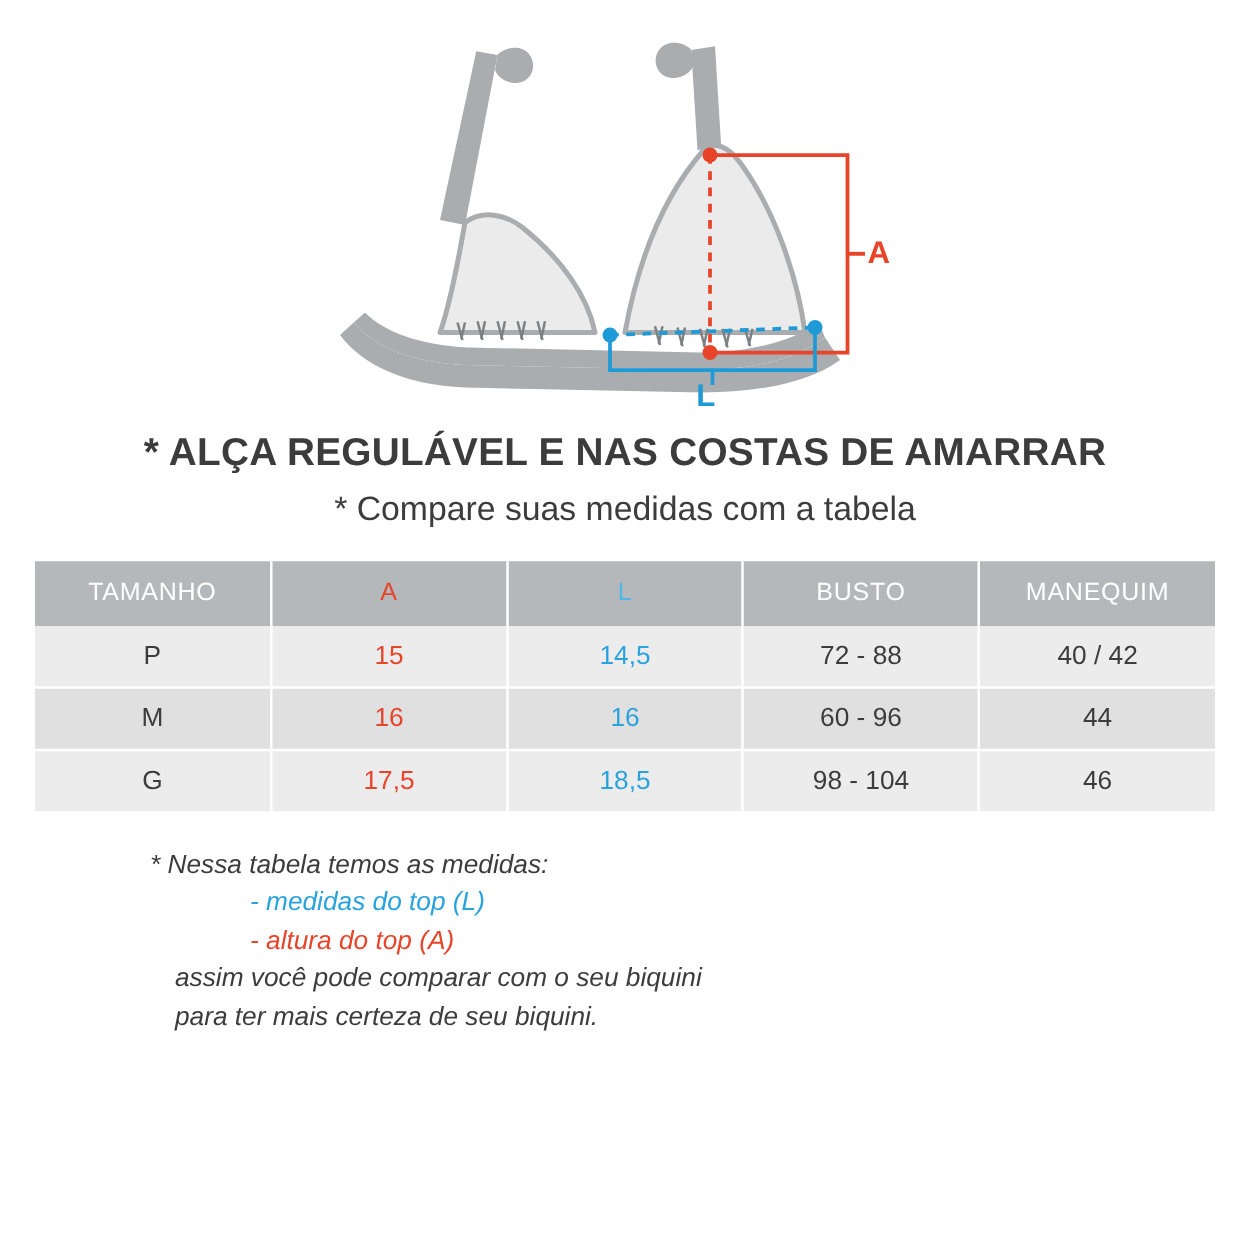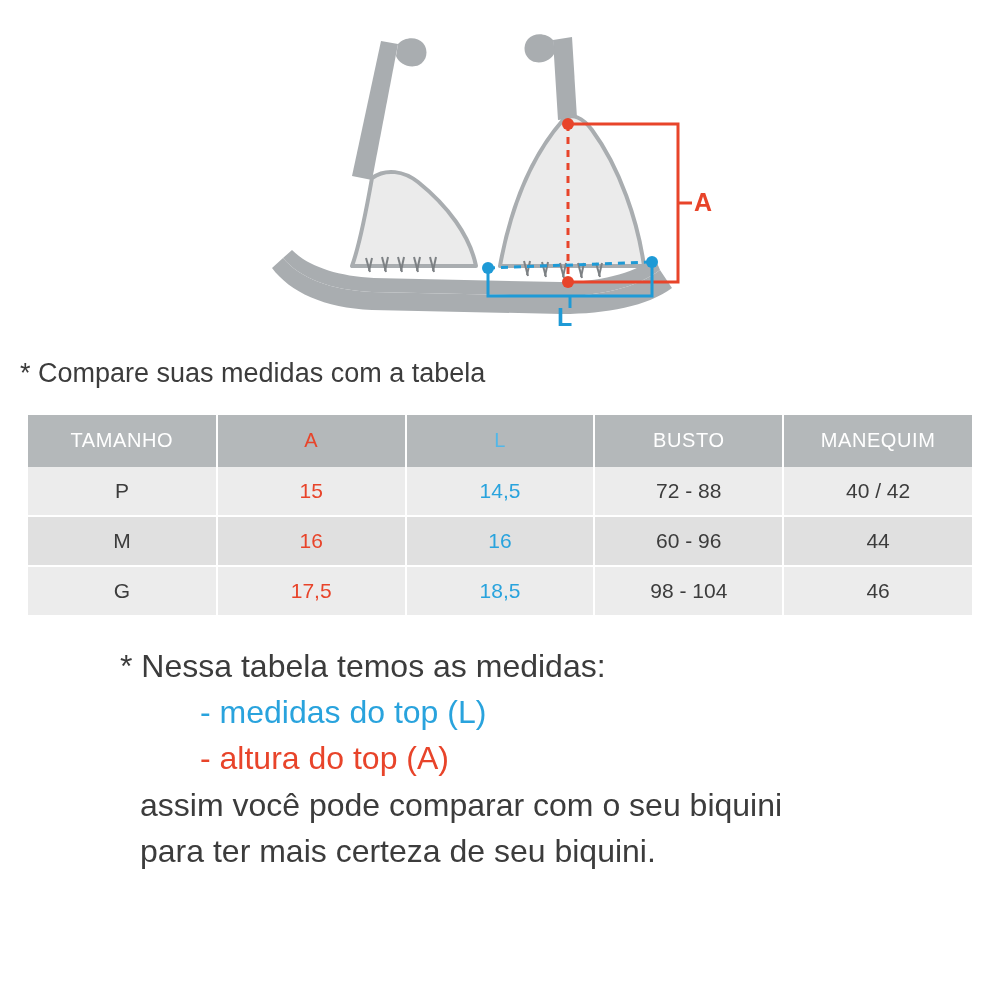--- a/index.html
+++ b/index.html
@@ -54,21 +54,21 @@
     text-align: center;
     font-size: 31px;
     font-weight: bold;
     color: #3c3c3c;
     letter-spacing: 0.2px;
     margin: 0;
     padding: 0 20px;
     line-height: 1.1;
   }
   .heading-sub {
-    text-align: left;
+    text-align: center;
     font-size: 27px;
     color: #3c3c3c;
     margin: 14px 0 0 0;
     padding: 0 20px;
     line-height: 1.1;
   }
 
   
   .table-wrap {
     margin: 26px 28px 0 28px;
@@ -103,23 +103,24 @@
   table.size-table tbody tr.row-odd td { background: #ececec; }
   table.size-table tbody tr.row-even td { background: #e0e0e0; }
   table.size-table tbody td.cell-a { color: #e8442a; }
   table.size-table tbody td.cell-l { color: #29a3dd; }
   table.size-table tbody td { border-bottom: 2px solid #ffffff; }
 
   
   .notes {
     margin: 26px 0 0 0;
     padding: 0 40px;
-    font-size: 32px;
+    font-size: 21px;
     line-height: 1.45;
     color: #3c3c3c;
+    font-style: italic;
   }
   .notes .n1 { padding-left: 80px; }
   .notes .n2 { padding-left: 160px; color: #29a3dd; }
   .notes .n3 { padding-left: 160px; color: #e8442a; }
   .notes .n4 { padding-left: 100px; }
   .notes .n5 { padding-left: 100px; }
 </style>
 </head>
 <body>
 
@@ -187,20 +188,21 @@
         <circle cx="652" cy="262" r="6" fill="#1e9ad6"></circle>
         <polyline points="488,268 488,296 652,296 652,262" fill="none" stroke="#1e9ad6" stroke-width="3"></polyline>
         <line x1="570" y1="296" x2="570" y2="308" stroke="#1e9ad6" stroke-width="3"></line>
       </g>
     </svg>
 
     <div class="label-a">A</div>
     <div class="label-l">L</div>
   </div>
 
+  <div class="heading-main">* ALÇA REGULÁVEL E NAS COSTAS DE AMARRAR</div>
   <div class="heading-sub">* Compare suas medidas com a tabela</div>
 
   <div class="table-wrap">
     <table class="size-table">
       <thead>
         <tr>
           <th>TAMANHO</th>
           <th class="col-a">A</th>
           <th class="col-l">L</th>
           <th>BUSTO</th>

